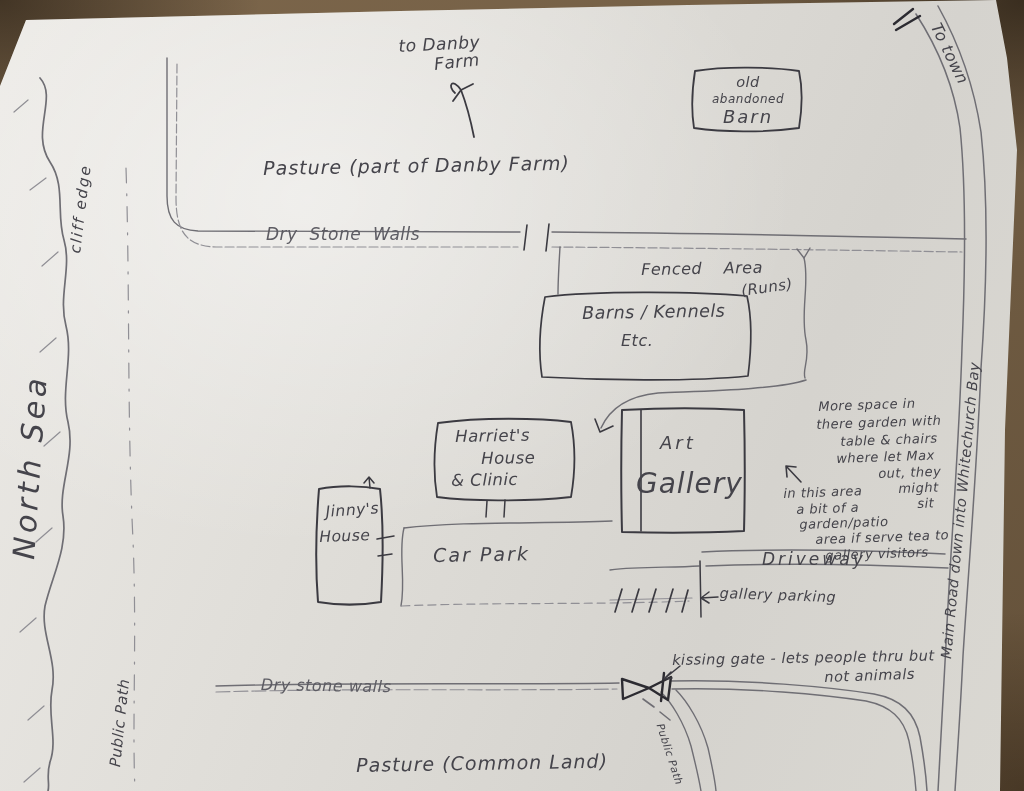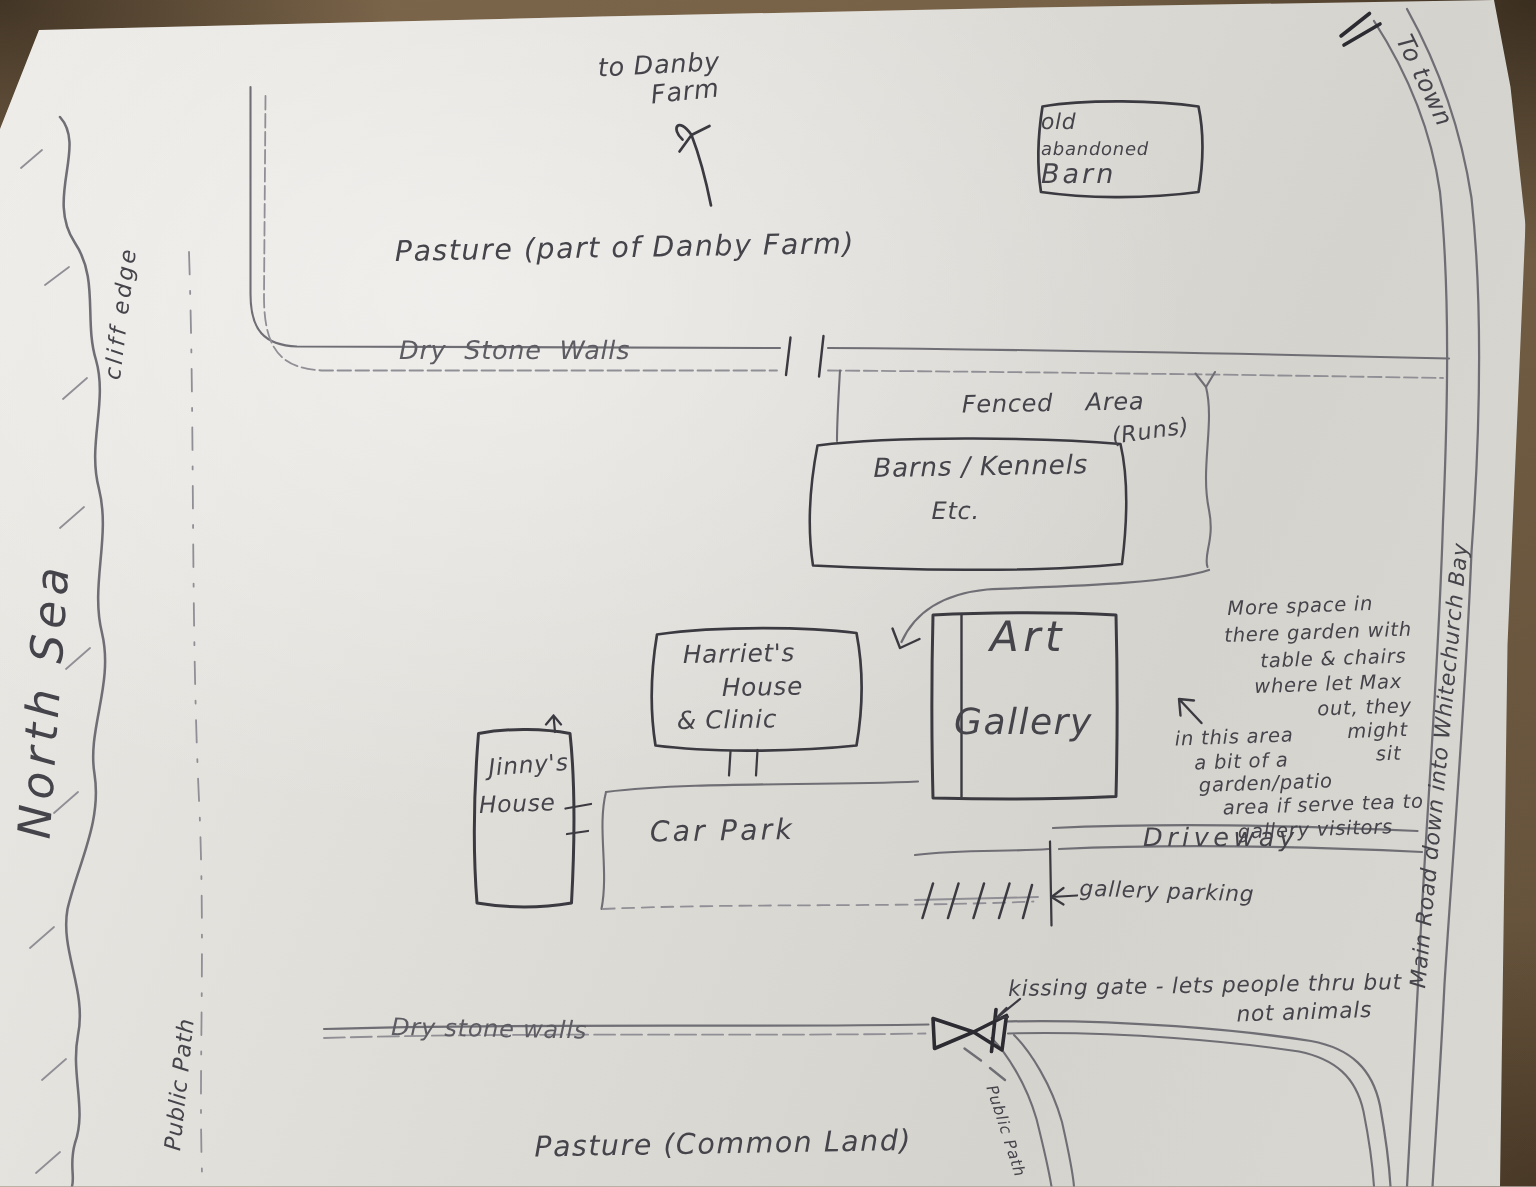--- a/index.html
+++ b/index.html
@@ -133,42 +133,42 @@
 
 <div class="lbl" style="left:66px;top:252px;font-size:15px;letter-spacing:2px;transform:rotate(-83deg)">cliff edge</div>
 <div class="lbl" style="left:6px;top:558px;font-size:30px;letter-spacing:4px;transform:rotate(-86deg)">North Sea</div>
 <div class="lbl" style="left:106px;top:766px;font-size:15px;transform:rotate(-84deg)">Public Path</div>
 
 <div class="lbl" style="left:398px;top:36px;font-size:17px;transform:rotate(-3deg)">to Danby</div>
 <div class="lbl" style="left:433px;top:54px;font-size:17px;transform:rotate(-6deg)">Farm</div>
 
 <div class="lbl" style="left:263px;top:157px;font-size:19px;letter-spacing:1px;transform:rotate(-1deg)">Pasture (part of Danby Farm)</div>
 
-<div style="position:absolute;left:694px;top:74px;width:108px;line-height:1.22">
+<div style="position:absolute;left:694px;top:74px;width:108px;text-align:center;line-height:1.22">
   <div class="lbl" style="position:static;font-size:14.5px">old</div>
   <div class="lbl" style="position:static;font-size:12px">abandoned</div>
   <div class="lbl" style="position:static;font-size:18px;letter-spacing:2px">Barn</div>
 </div>
 
 <div class="lbl" style="left:944px;top:20px;font-size:16px;transform:rotate(64deg)">To town</div>
 
 <div class="lbl mid" style="left:266px;top:224px;font-size:17px;word-spacing:6px">Dry Stone Walls</div>
 
 <div class="lbl" style="left:641px;top:260px;font-size:16px;word-spacing:16px;transform:rotate(-1deg)">Fenced Area</div>
 <div class="lbl" style="left:740px;top:282px;font-size:15px;transform:rotate(-8deg)">(Runs)</div>
 
 <div class="lbl" style="left:582px;top:303px;font-size:17.5px;transform:rotate(-1deg)">Barns / Kennels</div>
 <div class="lbl" style="left:621px;top:331px;font-size:16px">Etc.</div>
 
 <div class="lbl" style="left:455px;top:427px;font-size:16.5px;transform:rotate(-1deg)">Harriet's</div>
 <div class="lbl" style="left:481px;top:449px;font-size:16.5px;transform:rotate(-1deg)">House</div>
 <div class="lbl" style="left:451px;top:471px;font-size:16.5px;transform:rotate(-1deg)">&amp; Clinic</div>
 
-<div class="lbl" style="left:660px;top:408px;font-size:28px;letter-spacing:3px">Art</div>
-<div class="lbl" style="left:636px;top:467px;font-size:24px;letter-spacing:1px">Gallery</div>
+<div class="lbl" style="left:660px;top:432px;font-size:18px;letter-spacing:3px">Art</div>
+<div class="lbl" style="left:636px;top:467px;font-size:28px;letter-spacing:1px">Gallery</div>
 
 <div class="lbl" style="left:818px;top:399px;font-size:13px;transform:rotate(-2deg)">More space in</div>
 <div class="lbl" style="left:816px;top:417px;font-size:13px;transform:rotate(-2deg)">there garden with</div>
 <div class="lbl" style="left:840px;top:434px;font-size:13px;transform:rotate(-2deg)">table &amp; chairs</div>
 <div class="lbl" style="left:836px;top:451px;font-size:13px;transform:rotate(-2deg)">where let Max</div>
 <div class="lbl" style="left:878px;top:466px;font-size:13px;transform:rotate(-2deg)">out, they</div>
 <div class="lbl" style="left:898px;top:481px;font-size:13px;transform:rotate(-2deg)">might</div>
 <div class="lbl" style="left:917px;top:496px;font-size:13px;transform:rotate(-2deg)">sit</div>
 
 <div class="lbl" style="left:783px;top:486px;font-size:13px;transform:rotate(-2deg)">in this area</div>

